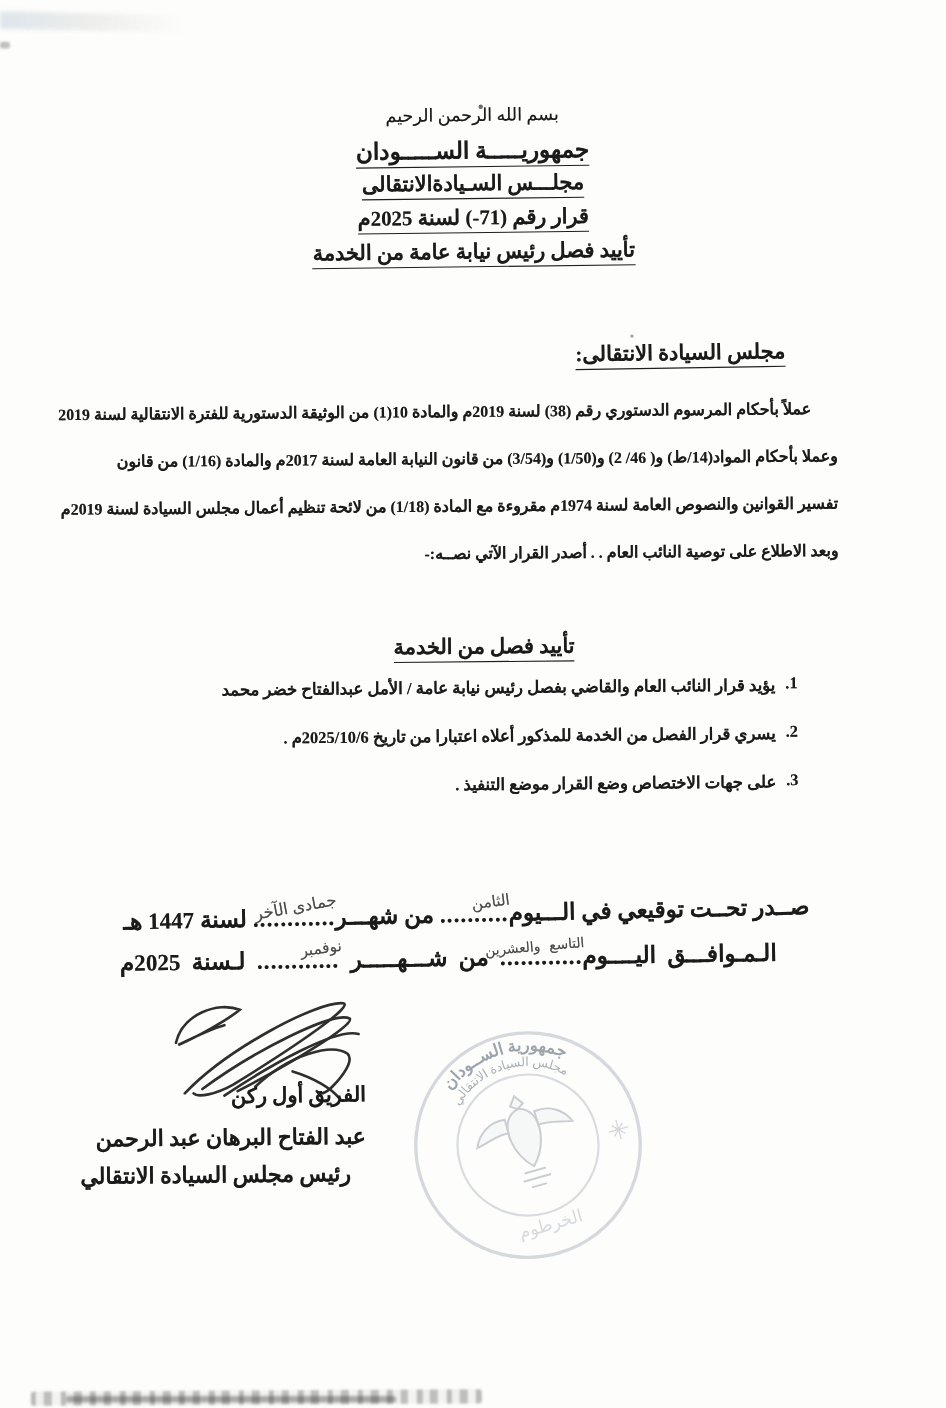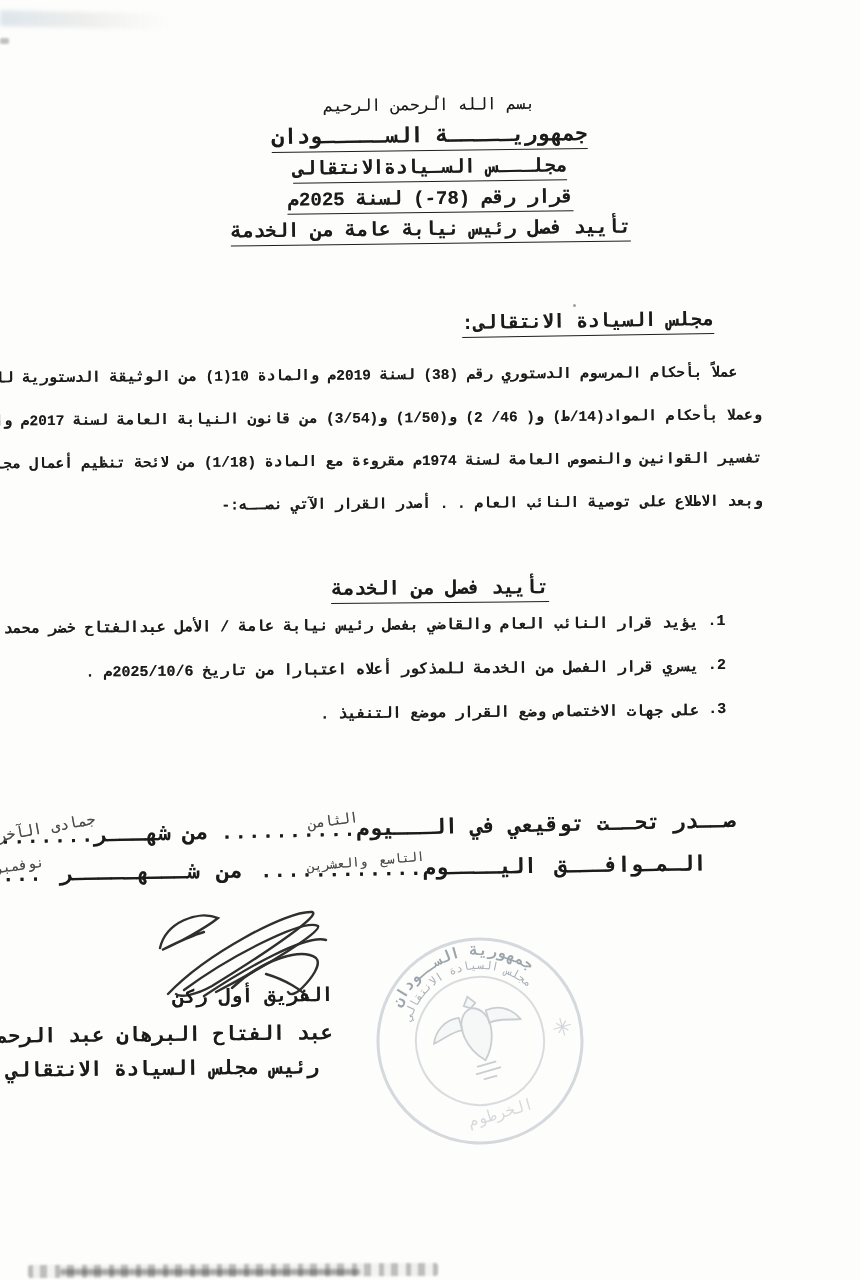--- a/index.html
+++ b/index.html
@@ -1,20 +1,20 @@
 <!DOCTYPE html>
 <html lang="ar"><head>
 <meta charset="utf-8">
 <style>
   html,body{margin:0;padding:0;}
   body{width:860px;height:1280px;background:#ffffff;}
   .page{
     position:relative;width:860px;height:1280px;overflow:hidden;
     background:#fdfdfc;
-    font-family:Liberation Mono, monospace;
+    font-family:Liberation Serif, serif;
     color:#1b1b1b;
   }
   .abs{position:absolute;}
   .rtl{direction:rtl;unicode-bidi:plaintext;}
   .nowrap{white-space:nowrap;}
   .b{font-weight:bold;}
   .u{border-bottom:1.6px solid #1f1f1f;padding-bottom:2px;}
   .ink{text-shadow:0 0 .35px rgba(20,20,20,.55);}
 
   
@@ -88,21 +88,21 @@
 
   <div class="abs hdr ink">
     <div class="line basmala rtl">بسم الله الرحمن الرحيم</div>
     <div class="line country b">
       <span class="u rtl">جمهوريـــــة الســـــودان</span>
     </div>
     <div class="line council b">
       <span class="u rtl">مجلـــس السـيادةالانتقالى</span>
     </div>
     <div class="line decree b">
-      <span class="u" dir="rtl"><span>قرار رقم </span><span dir="ltr">(-78)</span><span> لسنة 2025م</span></span>
+      <span class="u" dir="rtl"><span>قرار رقم </span><span dir="ltr">(-71)</span><span> لسنة 2025م</span></span>
     </div>
     <div class="line subject b">
       <span class="u rtl">تأييد فصل رئيس نيابة عامة من الخدمة</span>
     </div>
   </div>
 
   <div class="abs salutation b ink">
     <span class="u rtl">مجلس السيادة الانتقالى:</span>
   </div>
 

